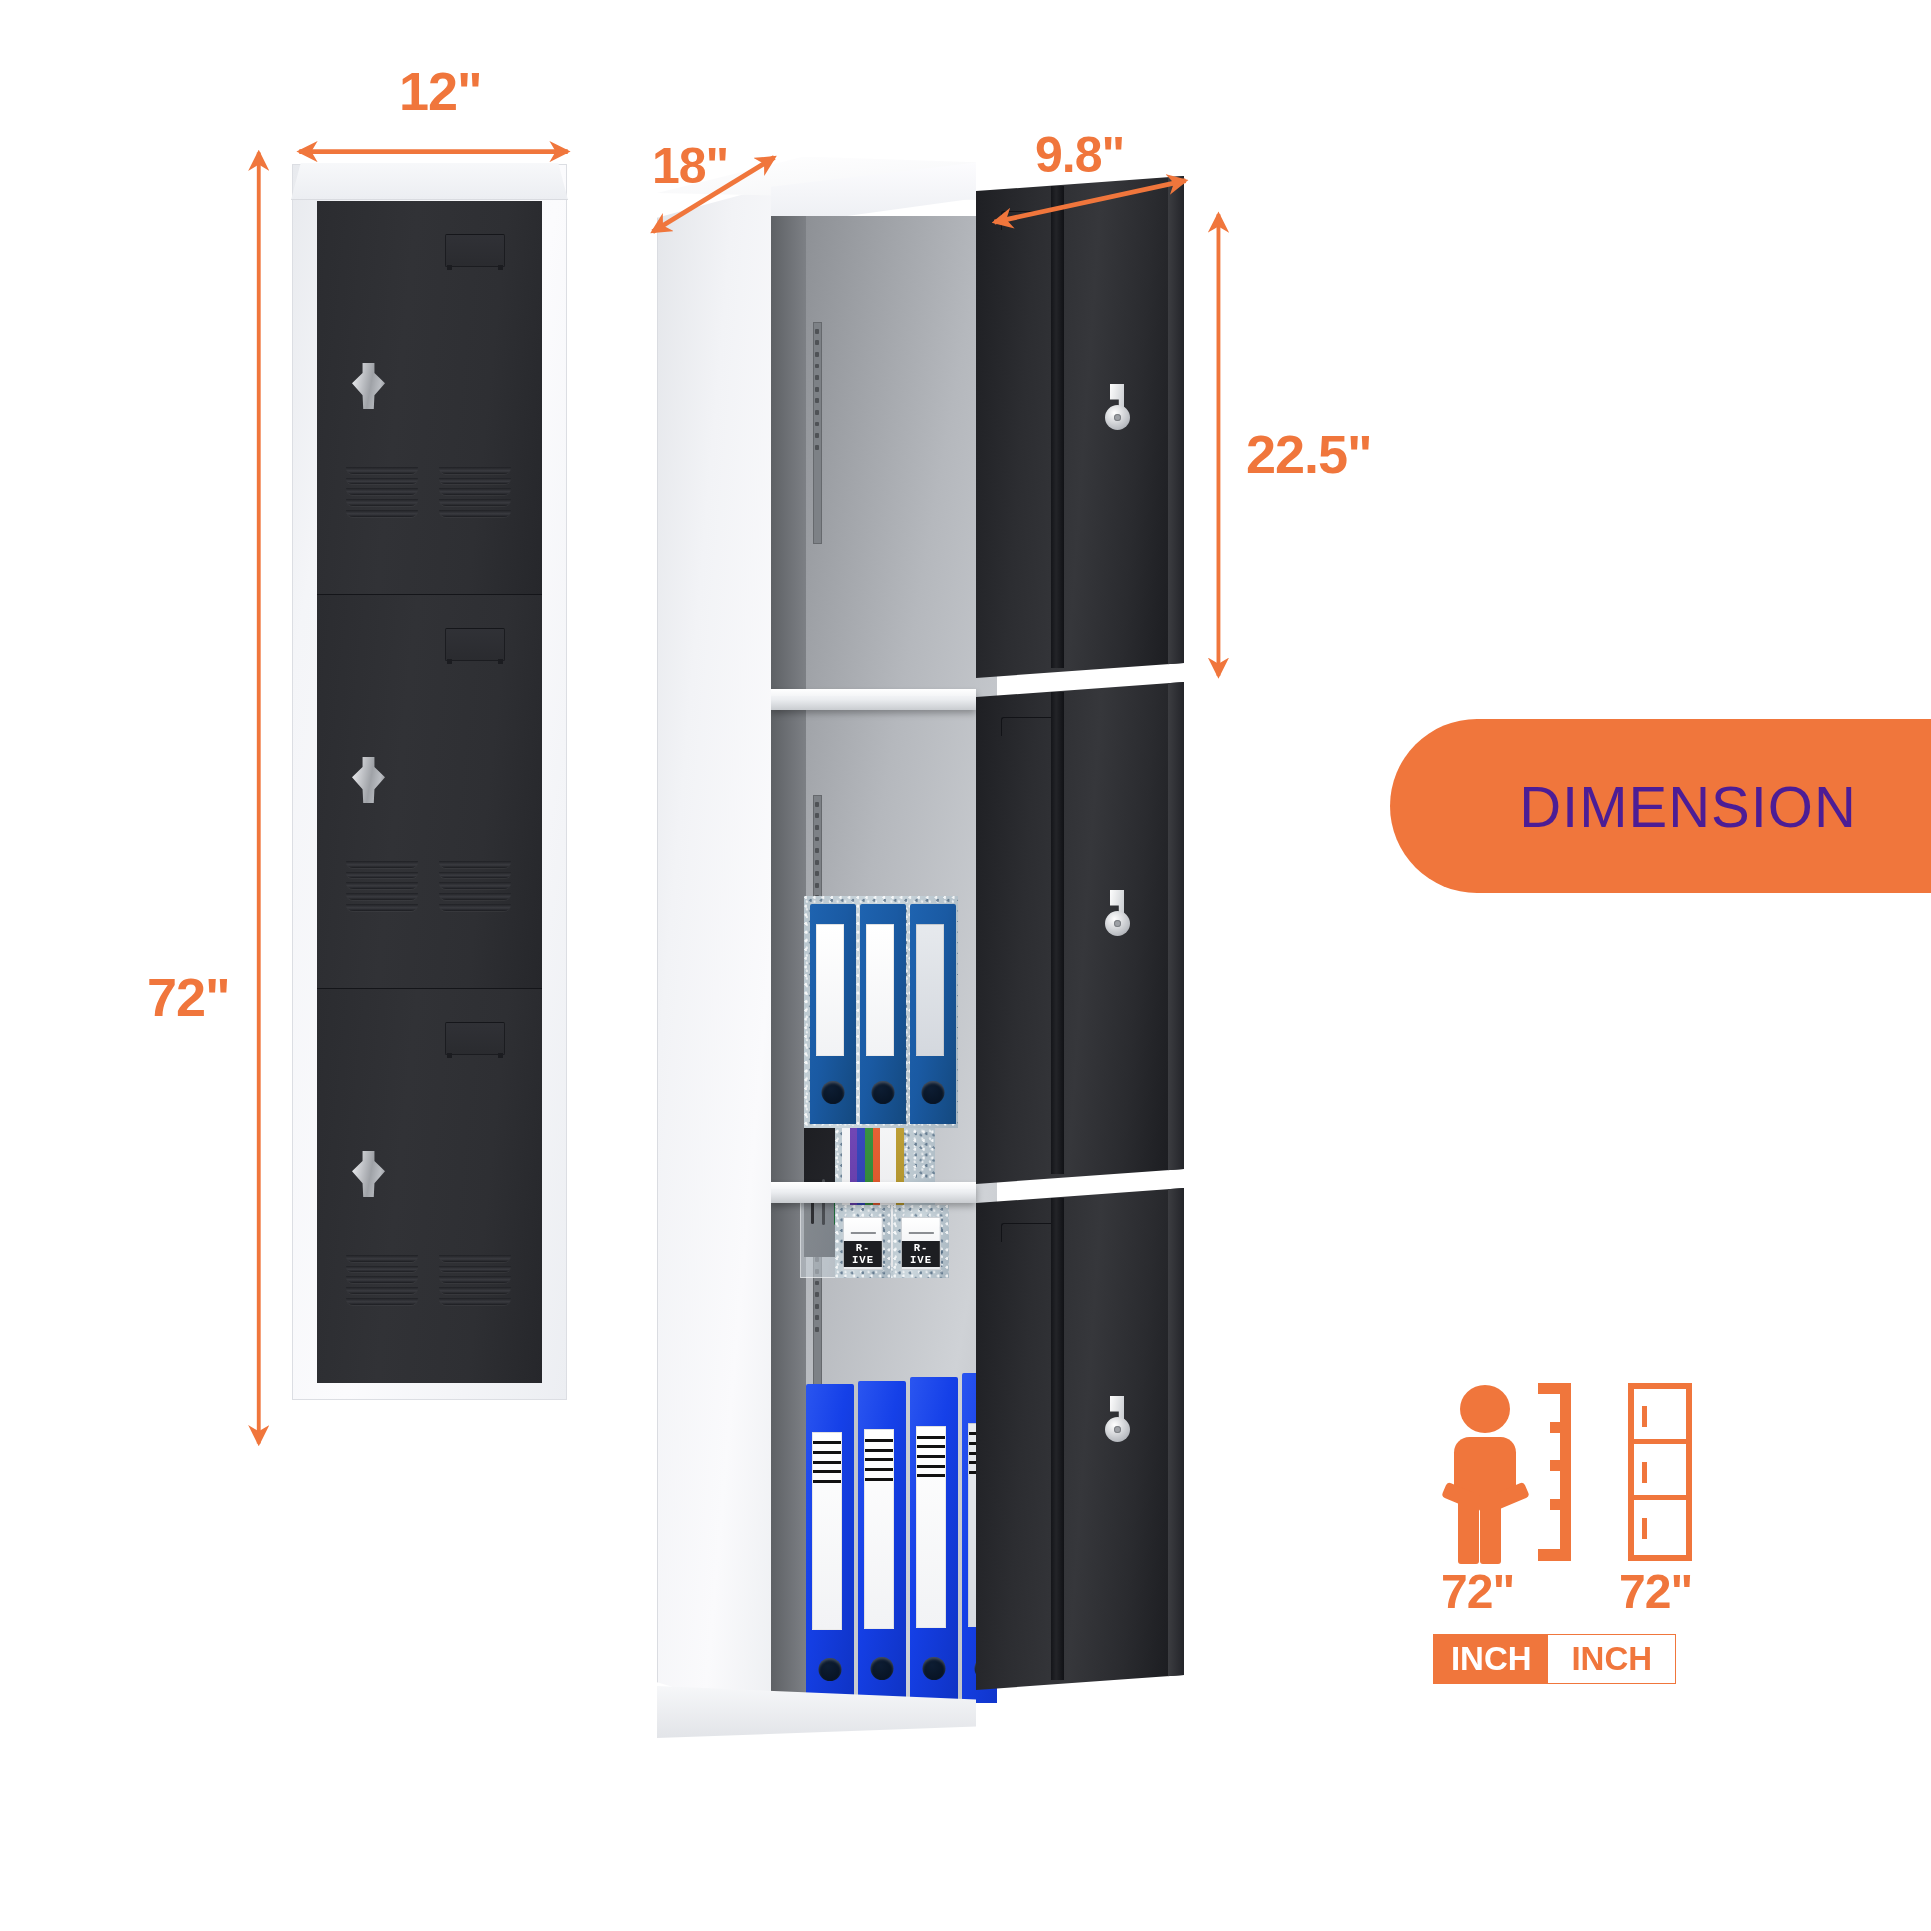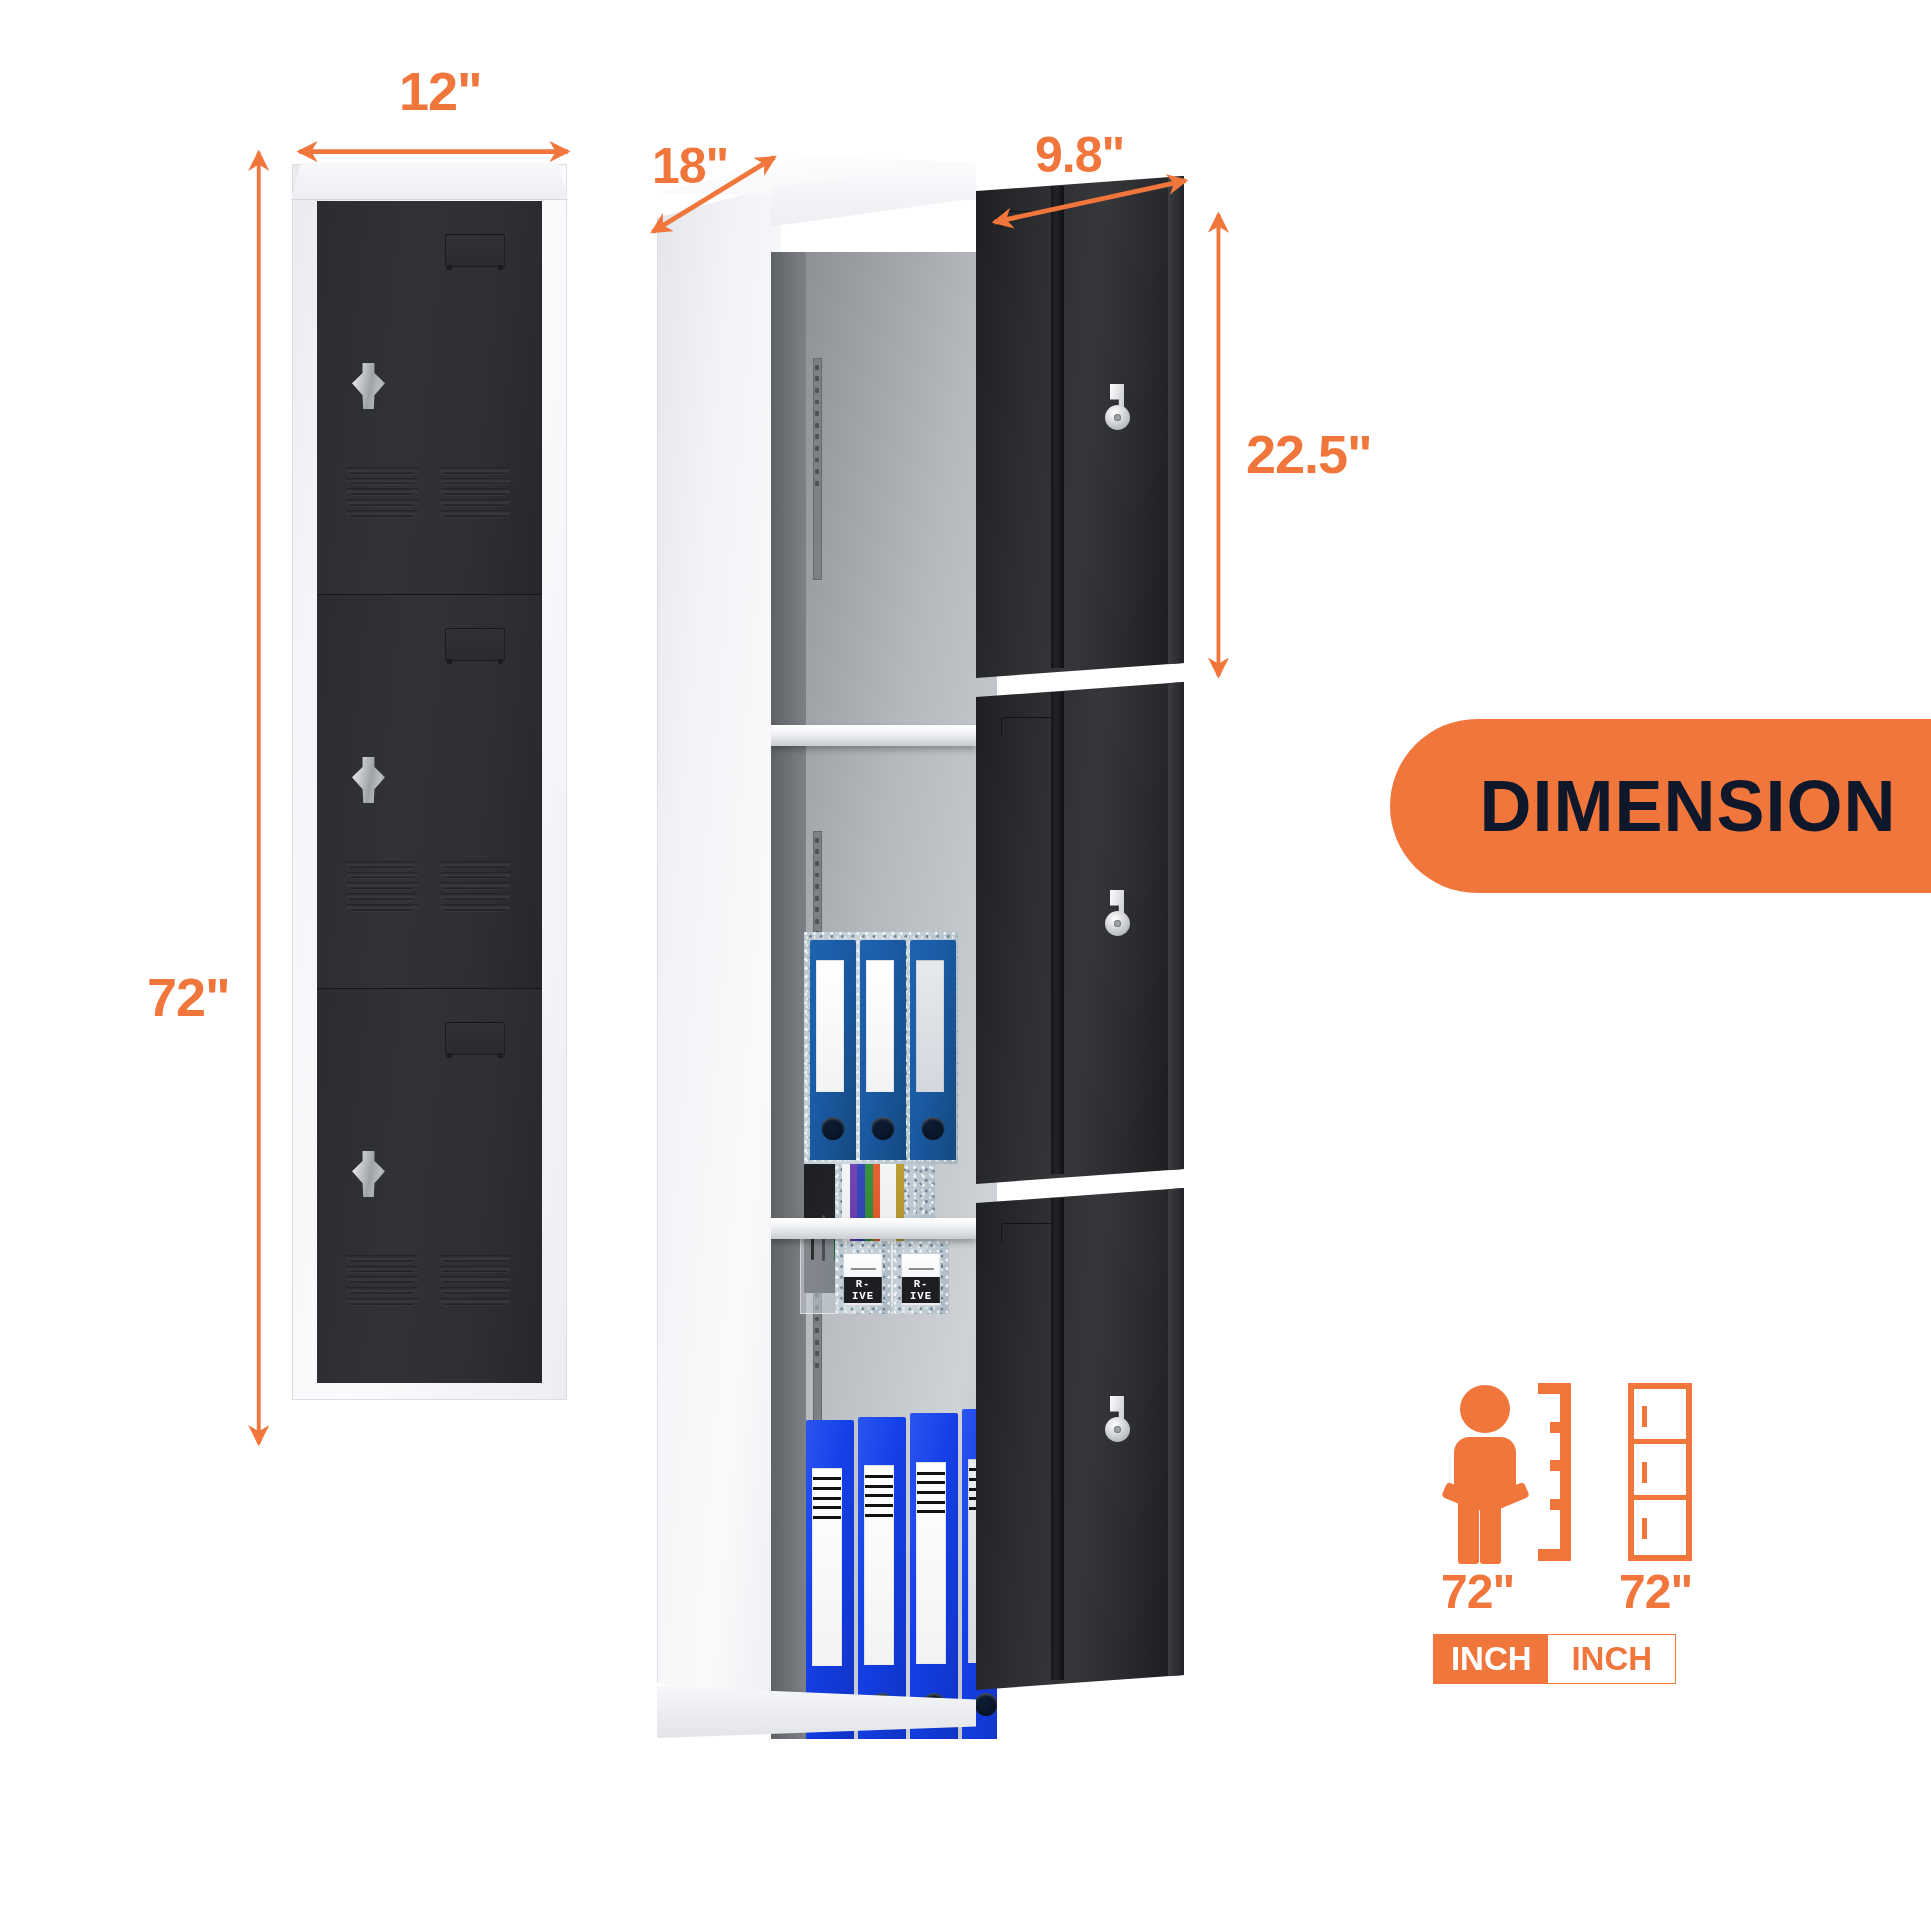--- a/index.html
+++ b/index.html
@@ -96,21 +96,20 @@
   .ol-top2 {
     position:absolute; left:114px; top:17.4px; width:205px; height:64px;
     background:linear-gradient(180deg,#fcfcfe,#eceef2);
     clip-path:polygon(0 38%, 100% 0, 100% 56%, 0 100%);
   }
   
   .ol-cavity {
     position:absolute; left:114px; top:71px; width:226px; height:1487px;
     background:linear-gradient(95deg,#6f7276 0%,#8b8e93 16%,#a9acb1 42%,#c3c6ca 70%,#aeb1b6 100%);
     overflow:hidden;
-    margin-top:36px;
   }
   .cav-back {
     position:absolute; left:33px; top:0; right:0; bottom:0;
     background:linear-gradient(100deg,#8d9095 0%,#b5b8bd 40%,#cfd2d6 78%,#babdc1 100%);
   }
   
   .cav-wall {
     position:absolute; left:0; top:0; width:35px; height:100%;
     background:linear-gradient(90deg,#5e6165,#7d8085);
   }
@@ -232,21 +231,21 @@
   svg.ann { position:absolute; left:0; top:0; width:1931px; height:1931px; pointer-events:none; }
 
   
   #dimension-badge {
     position:absolute; left:1390px; top:719px; width:555px; height:174px;
     background:#F0763C;
     border-radius:87px 0 0 87px;
     display:flex; align-items:center; justify-content:center;
   }
   #dimension-badge span {
-    color:#0f172a; font-size:72px; font-weight:bold;
+    color:#4c1d95; font-size:58px; font-weight:normal;
     letter-spacing:1px; font-family:"Liberation Sans", sans-serif;
     padding-left:41px;
   }
 
   
   #legend { position:absolute; left:1414px; top:1371px; width:319px; }
   .legend-icons { position:relative; height:193px; }
   .person { position:absolute; left:19.3px; top:13.5px; width:93px; height:174px; }
   .p-head {
     position:absolute; left:27px; top:0; width:50px; height:48px;

